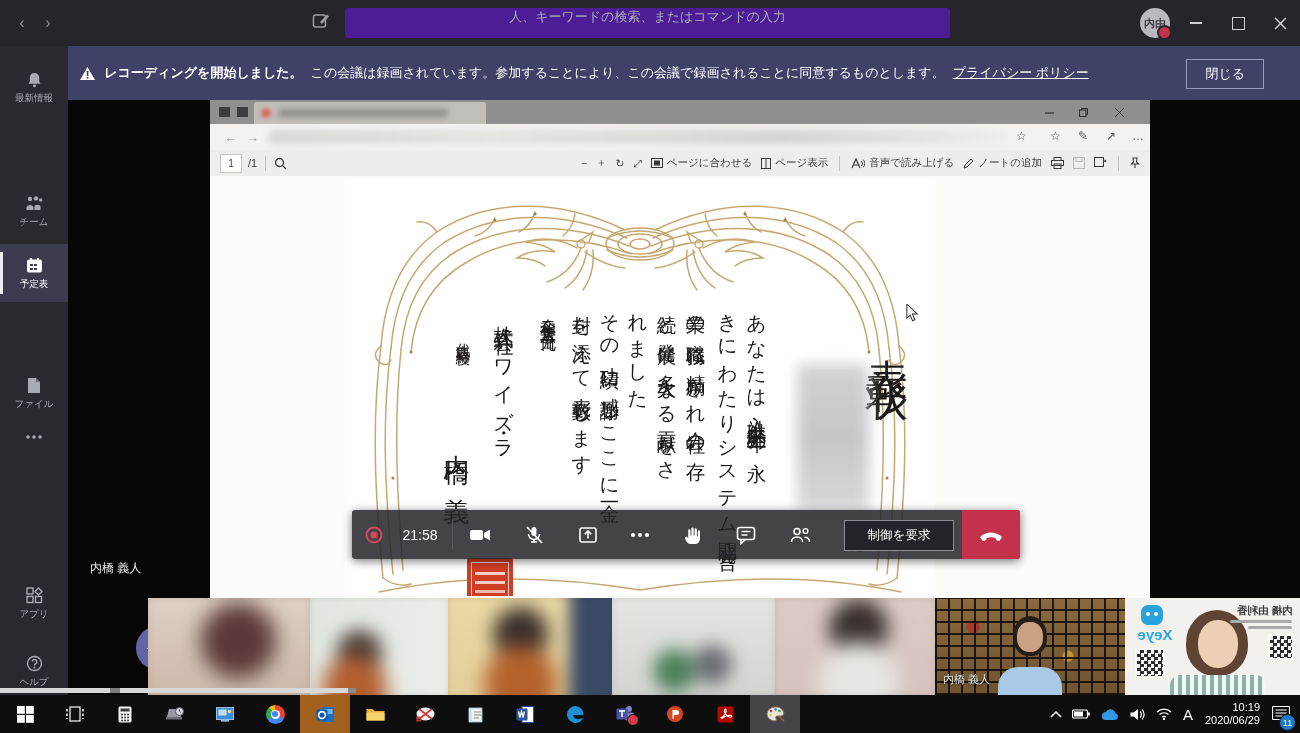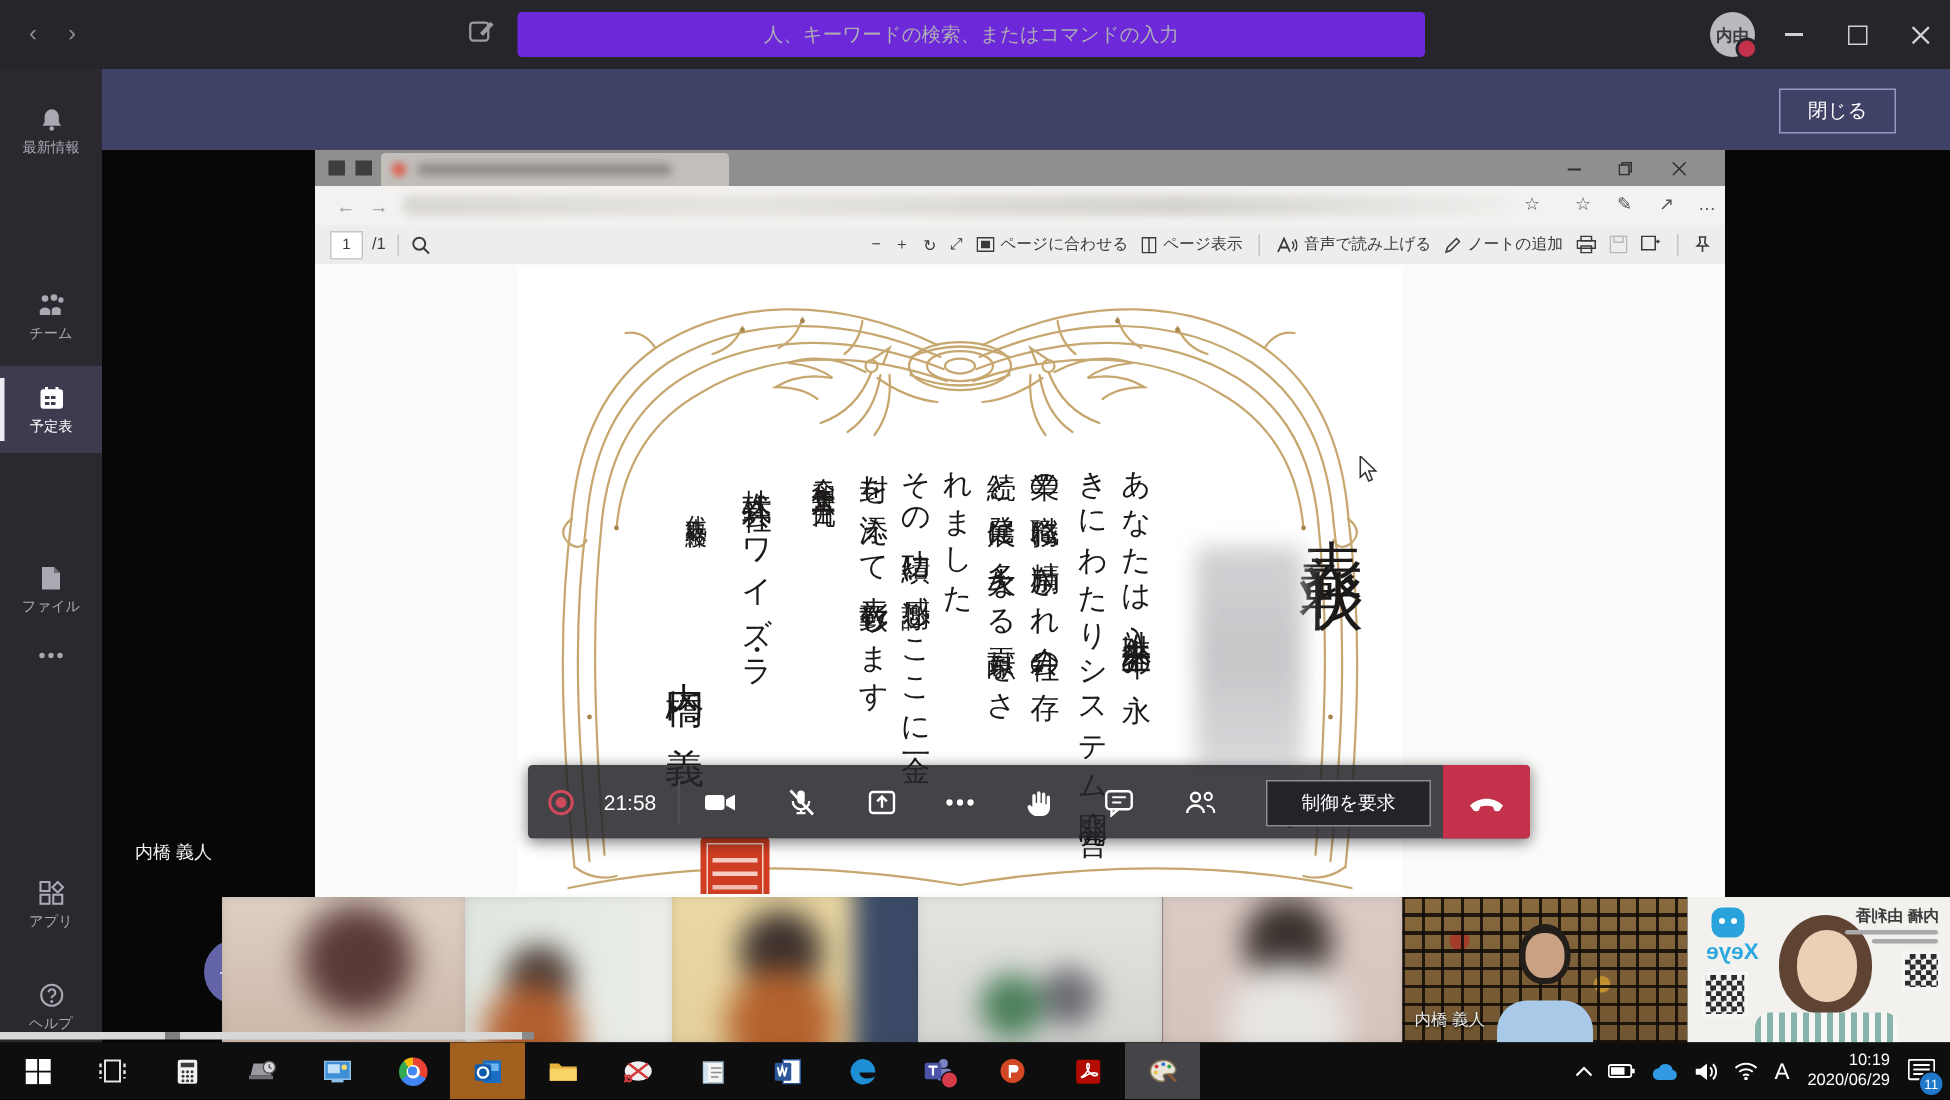--- a/index.html
+++ b/index.html
@@ -5,21 +5,21 @@
   html,body{margin:0;padding:0;background:#000;}
   body{width:1300px;height:733px;overflow:hidden;font-family:"Liberation Sans",sans-serif;-webkit-font-smoothing:antialiased;}
   .app{position:relative;width:1300px;height:733px;background:#070707;overflow:hidden;}
   .abs{position:absolute;}
   svg{display:block;}
 
   
   .titlebar{position:absolute;left:0;top:0;width:1300px;height:46px;background:#26252b;}
   .navchev{position:absolute;top:13px;width:20px;height:20px;color:#8e8e95;font-size:16px;display:flex;align-items:center;justify-content:center;}
   .compose{position:absolute;left:312px;top:12px;}
-  .searchbox{position:absolute;left:345px;top:8px;width:605px;height:30px;background:#6d28d9;border-radius:3px;display:flex;align-items:center;justify-content:center;}
+  .searchbox{position:absolute;left:345px;top:8px;width:605px;height:30px;background:#4c1d95;border-radius:3px;display:flex;align-items:flex-start;justify-content:center;}
   .searchbox span{color:#adadb5;font-size:13px;}
   .avatar{position:absolute;left:1140px;top:8px;width:30px;height:30px;border-radius:50%;background:#b9b9bf;display:flex;align-items:center;justify-content:center;font-size:11px;color:#3b3b41;font-weight:bold;}
   .presence{position:absolute;right:-2px;bottom:-2px;width:11px;height:11px;border-radius:50%;background:#c4314b;border:2px solid #26252b;}
   .winbtn{position:absolute;top:0;width:40px;height:46px;display:flex;align-items:center;justify-content:center;color:#cfcfd4;}
   .minbar{width:12px;height:2px;background:#cfcfd4;}
   .maxsq{width:11px;height:11px;border:1.5px solid #cfcfd4;}
 
   
   .banner{position:absolute;left:68px;top:46px;width:1232px;height:54px;background:#3f4166;}
   .banner-inner{position:absolute;left:0;right:200px;top:0;height:54px;display:flex;align-items:center;justify-content:center;gap:8px;color:#fff;font-size:13px;white-space:nowrap;}
@@ -151,20 +151,30 @@
         <span class="maxsq"></span>
       </div>
     <div class="winbtn" style="left:1260px;">
       <svg width="13" height="13" viewBox="0 0 12 12">
           <path d="M1,1 L11,11 M11,1 L1,11" stroke="#cfcfd4" stroke-width="1.4"></path>
         </svg>
     </div>
   </div>
 
   <div class="banner">
+    <div class="banner-inner">
+      <svg width="17" height="15" viewBox="0 0 17 15">
+          <path d="M8.5,1 L16,14 H1 z" fill="#fff"></path>
+          <rect x="7.8" y="5" width="1.6" height="5" fill="#3f4166"></rect>
+          <rect x="7.8" y="11" width="1.6" height="1.6" fill="#3f4166"></rect>
+        </svg>
+      <span class="banner-bold">レコーディングを開始しました。</span>
+      <span>この会議は録画されています。参加することにより、この会議で録画されることに同意するものとします。</span>
+      <span class="banner-link">プライバシー ポリシー</span>
+    </div>
     <div class="banner-close">閉じる</div>
   </div>
 
   <div class="sidebar">
     <div class="rail-item" style="top:12px;">
       <span class="rail-icon">
           <svg width="17" height="17" viewBox="0 0 18 18">
             <path d="M9,2 a5,5 0 0 1 5,5 v4 l1.5,2.5 H2.5 L4,11 V7 a5,5 0 0 1 5,-5 z" fill="#a9a9b2"></path>
             <circle cx="9" cy="15.5" r="1.6" fill="#a9a9b2"></circle>
           </svg>

